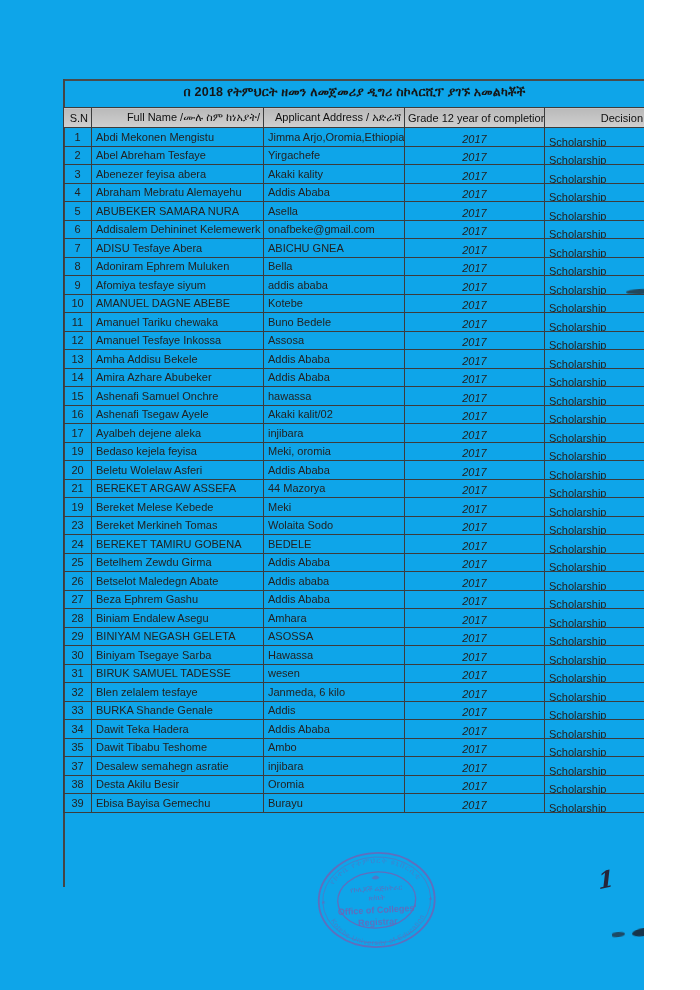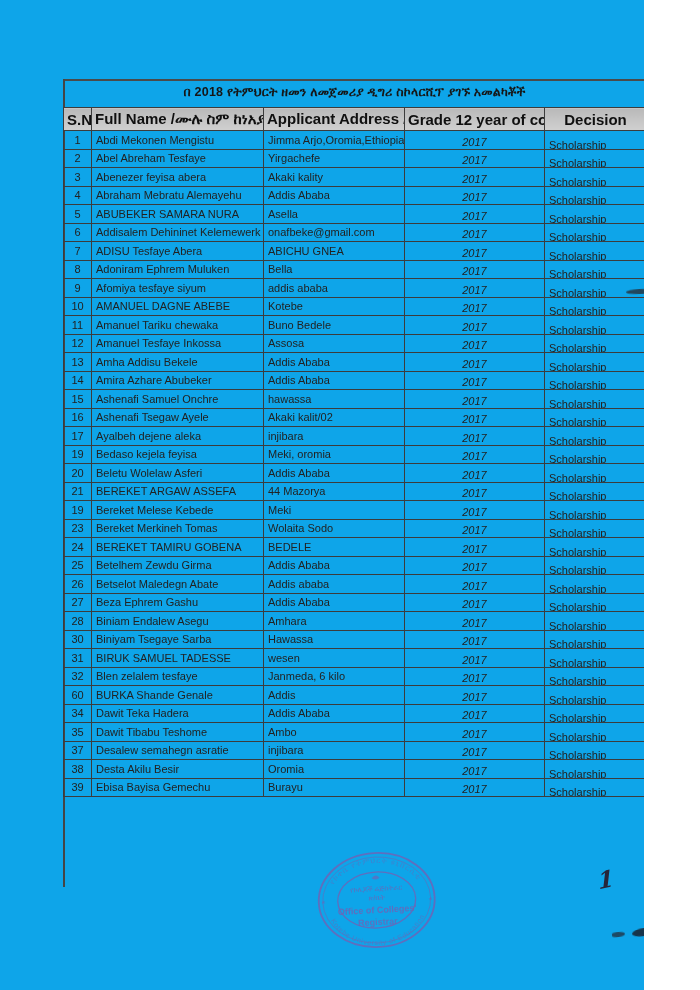--- a/index.html
+++ b/index.html
@@ -22,22 +22,22 @@
   table.applicants{
     position:absolute;left:63px;top:107px;width:583px;
     border-collapse:collapse;table-layout:fixed;
     font-size:11px;color:#222;
   }
   table.applicants th,table.applicants td{
     border:1px solid #3c3c3c;overflow:hidden;white-space:nowrap;
   }
   table.applicants th{
     background:linear-gradient(180deg,#b9b9b9,#d0d0d0);
-    font-size:15px;font-weight:bold;color:#101010;
-    text-align:center;padding:2px 3px;height:15px;
+    font-size:11px;font-weight:normal;color:#101010;
+    text-align:right;padding:2px 3px;height:15px;
   }
   table.applicants td{height:17.5px;padding:0 4px;}
   td.c-sn{text-align:center;padding:0 1px;}
   td.c-year{text-align:center;}
   td.c-year span{display:inline-block;transform:translateY(2px);font-style:italic;}
   td.c-dec span{display:inline-block;transform:translateY(4.5px);}
   th.h-sn{text-align:left;padding-left:2px;}
 
   
   .stamp{position:absolute;left:302px;top:843px;width:150px;height:125px;
@@ -299,20 +299,27 @@
     </tr>
 
     <tr>
       <td class="c-sn">28</td>
       <td class="c-name">Biniam Endalew Asegu</td>
       <td class="c-addr">Amhara</td>
       <td class="c-year"><span>2017</span></td>
       <td class="c-dec"><span>Scholarship</span></td>
     </tr>
 
+    <tr>
+      <td class="c-sn">29</td>
+      <td class="c-name">BINIYAM NEGASH GELETA</td>
+      <td class="c-addr">ASOSSA</td>
+      <td class="c-year"><span>2017</span></td>
+      <td class="c-dec"><span>Scholarship</span></td>
+    </tr>
 
     <tr>
       <td class="c-sn">30</td>
       <td class="c-name">Biniyam Tsegaye Sarba</td>
       <td class="c-addr">Hawassa</td>
       <td class="c-year"><span>2017</span></td>
       <td class="c-dec"><span>Scholarship</span></td>
     </tr>
 
     <tr>
@@ -325,21 +332,21 @@
 
     <tr>
       <td class="c-sn">32</td>
       <td class="c-name">Blen zelalem tesfaye</td>
       <td class="c-addr">Janmeda, 6 kilo</td>
       <td class="c-year"><span>2017</span></td>
       <td class="c-dec"><span>Scholarship</span></td>
     </tr>
 
     <tr>
-      <td class="c-sn">60</td>
+      <td class="c-sn">33</td>
       <td class="c-name">BURKA Shande Genale</td>
       <td class="c-addr">Addis</td>
       <td class="c-year"><span>2017</span></td>
       <td class="c-dec"><span>Scholarship</span></td>
     </tr>
 
     <tr>
       <td class="c-sn">34</td>
       <td class="c-name">Dawit Teka Hadera</td>
       <td class="c-addr">Addis Ababa</td>

